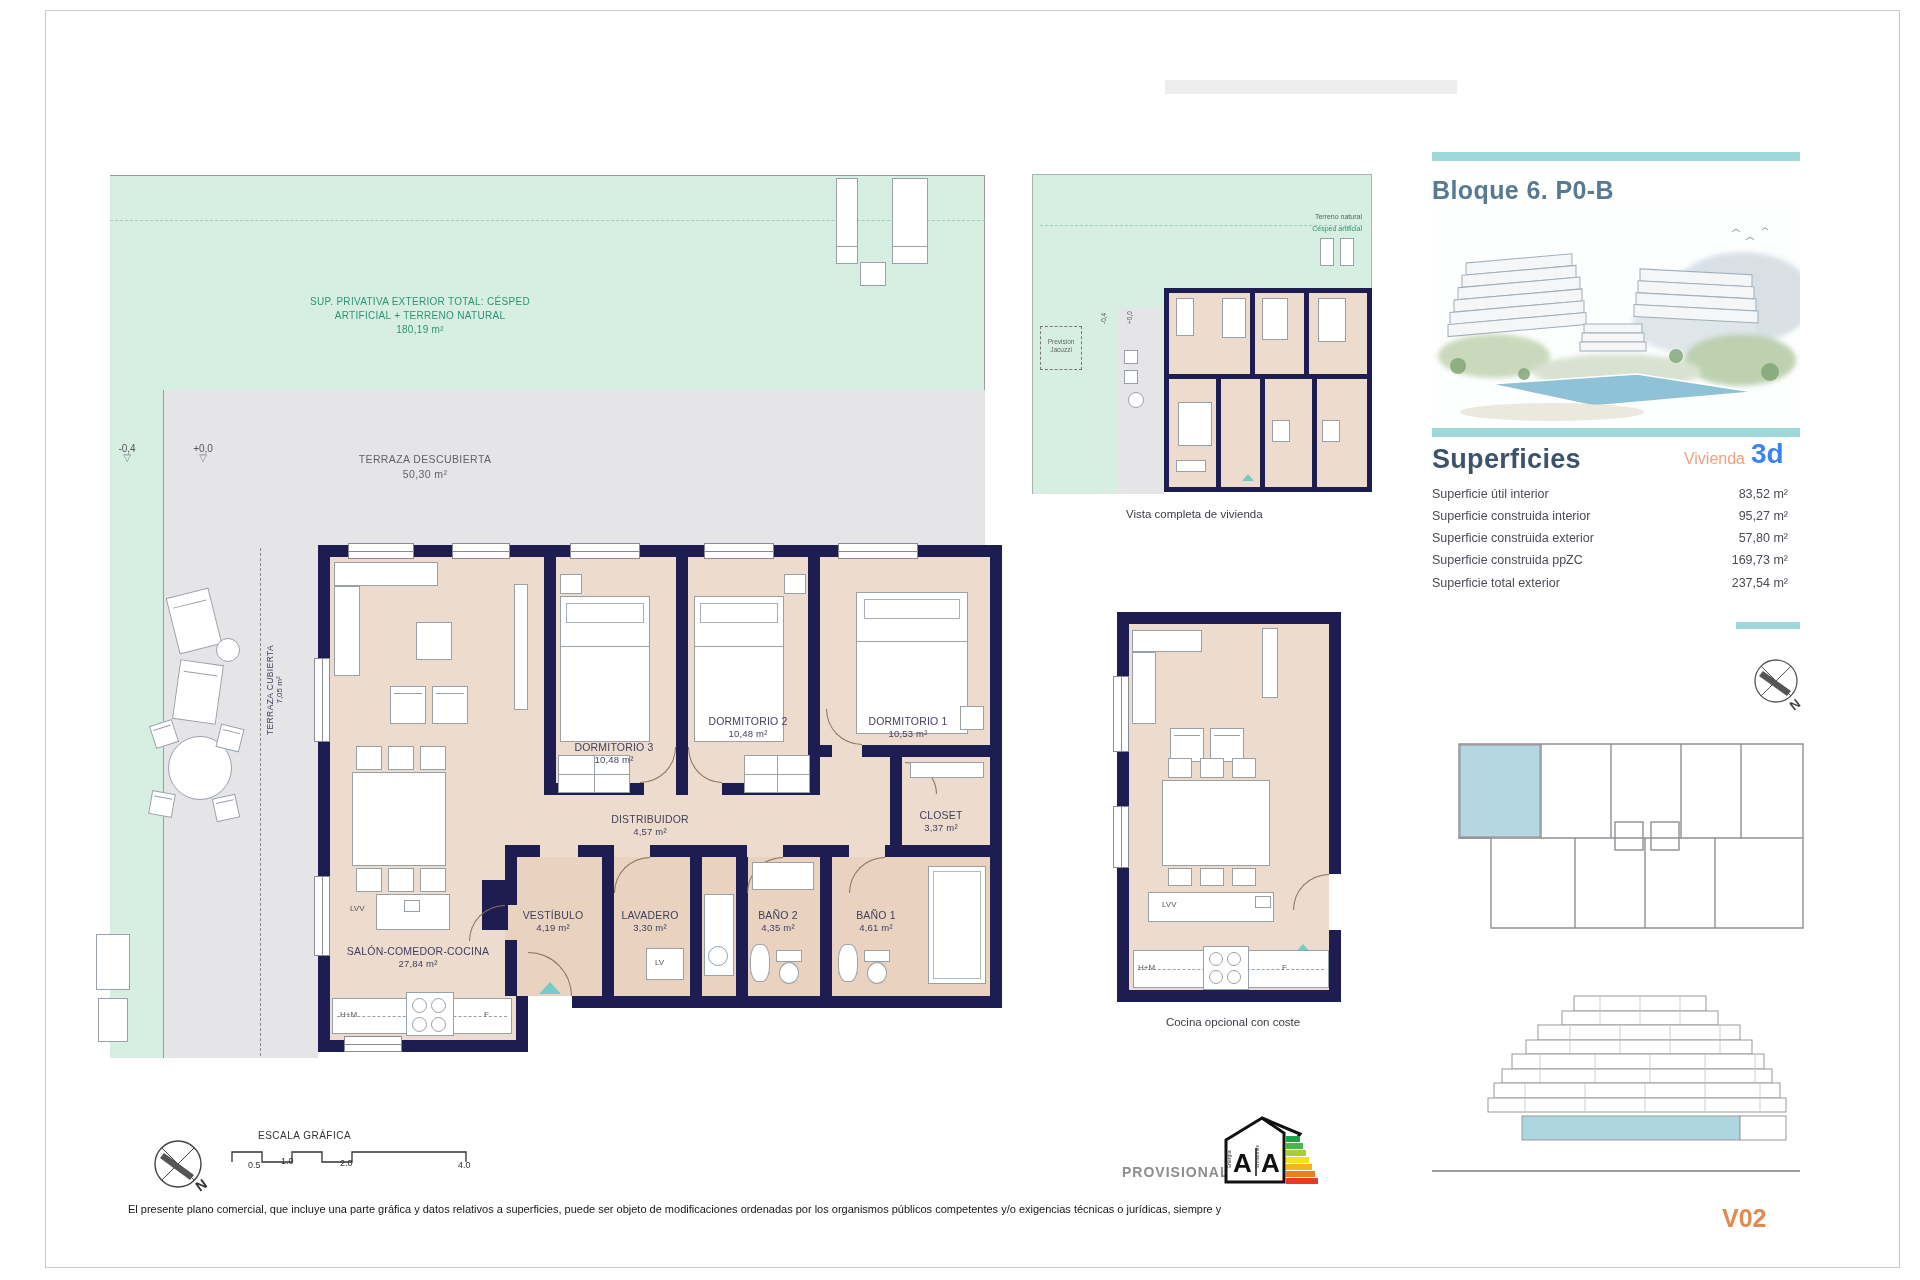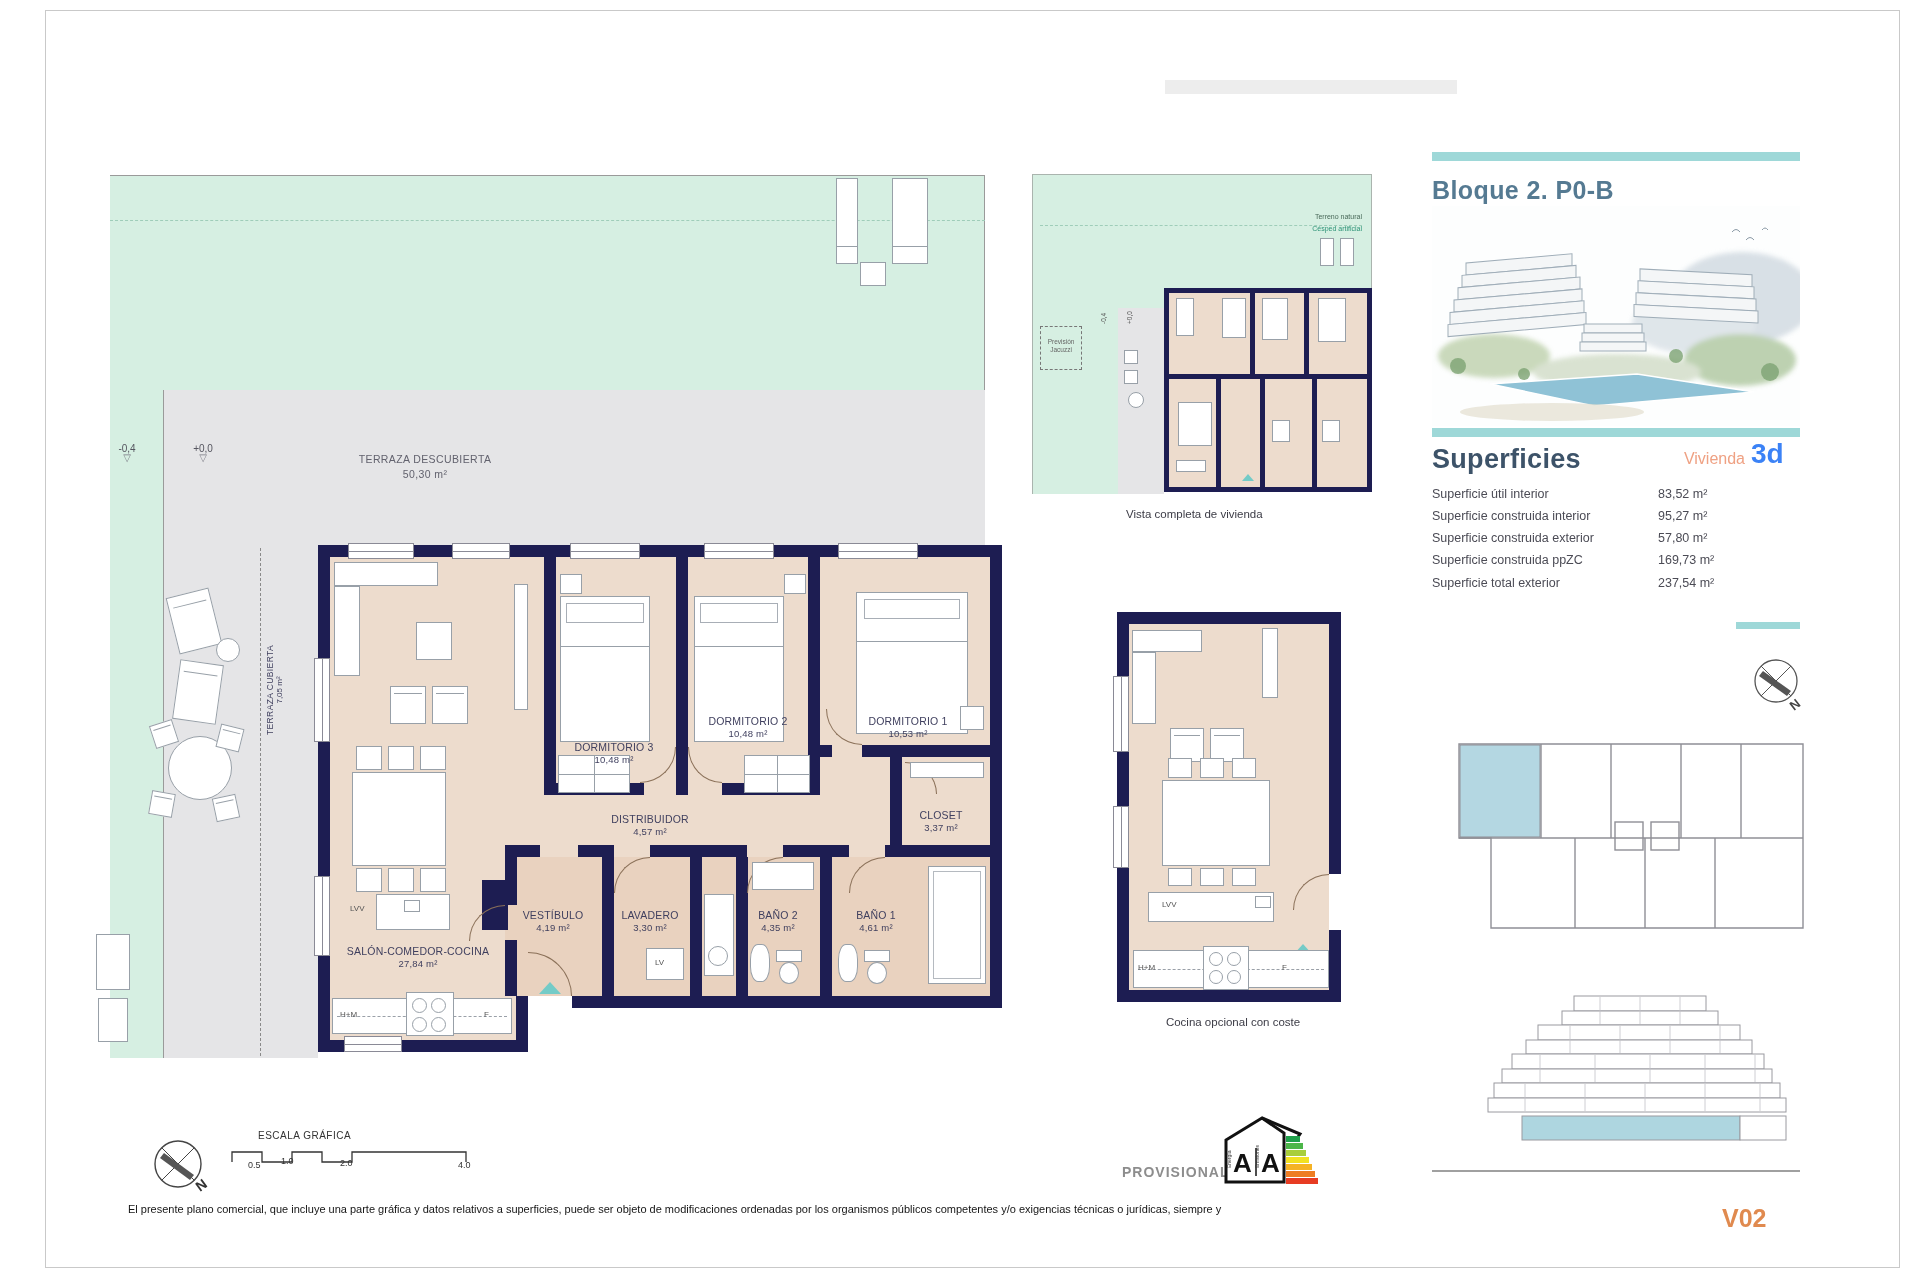--- a/index.html
+++ b/index.html
@@ -46,21 +46,21 @@
   .burner{position:absolute;border:1px solid #98a0a8;border-radius:50%;background:#fff;box-sizing:border-box;}
   .shower::after{content:"";position:absolute;left:4px;right:4px;top:4px;bottom:4px;border:1px solid #b5bac0;}
   .round{border-radius:50%;}
   
   .tealbar{background:#9ed8d8;position:absolute;}
   .blocktitle{position:absolute;font-size:25px;font-weight:bold;color:#557a92;letter-spacing:.4px;}
   .suptitle{position:absolute;font-size:27px;font-weight:bold;color:#3d5369;letter-spacing:.3px;}
   .vivienda{position:absolute;font-size:16px;color:#efa183;}
   .viv3d{position:absolute;font-size:28px;font-weight:bold;color:#3b82f6;}
   .srow{position:absolute;font-size:12.5px;color:#4b4b55;}
-  .sval{position:absolute;font-size:12.5px;color:#4b4b55;}
+  .sval{position:absolute;font-size:12.5px;color:#4b4b55;text-align:right;}
   .v02{position:absolute;font-size:25px;font-weight:bold;color:#e08a4f;}
   .prov{position:absolute;font-size:14px;font-weight:bold;color:#8d8d8d;letter-spacing:1px;}
   .disc{position:absolute;font-size:11px;color:#151515;white-space:nowrap;}
   .scale-title{position:absolute;font-size:10px;color:#333;letter-spacing:.5px;}
   .scale-num{position:absolute;font-size:9px;color:#333;}
   .minitxt{position:absolute;font-size:7px;color:#4a6a5a;text-align:right;line-height:1.5;}
   .minitxt2{color:#2d9377;}
   .jactxt{position:absolute;font-size:6.5px;color:#666;text-align:center;line-height:1.3;}
 </style>
 </head>
@@ -70,20 +70,25 @@
   <div class="a page-border" style="left:45px;top:10px;width:1855px;height:1258px;"></div>
   <div class="a" style="left:1165px;top:80px;width:292px;height:14px;background:#ededed;"></div>
 
   <div class="a green" style="left:110px;top:175px;width:875px;height:215px;border-top:1px solid #9a9a9a;border-right:1px solid #9a9a9a;"></div>
   <div class="a green" style="left:110px;top:390px;width:53px;height:668px;"></div>
   <div class="a dashh" style="left:110px;top:220px;width:875px;"></div>
   <div class="a grayt" style="left:163px;top:390px;width:822px;height:155px;border-left:1px solid #9a9a9a;"></div>
   <div class="a grayt" style="left:163px;top:545px;width:155px;height:513px;border-left:1px solid #9a9a9a;"></div>
   <div class="dashv a" style="left:260px;top:548px;height:508px;"></div>
 
+  <div class="gtext" style="left:270px;top:295px;width:300px;">
+    <div>SUP. PRIVATIVA EXTERIOR TOTAL: CÉSPED</div>
+    <div>ARTIFICIAL + TERRENO NATURAL</div>
+    <div>180,19 m²</div>
+  </div>
 
   <div class="terrlab" style="left:325px;top:452px;width:200px;">
     <div>TERRAZA DESCUBIERTA</div>
     <div>50,30 m²</div>
   </div>
 
   <div class="lvl" style="left:111px;top:443px;width:32px;">
     <div>-0,4</div>
       <div class="tri-o">▽</div>
   </div>
@@ -322,21 +327,21 @@
   <div class="tl" style="left:1138px;top:963px;">H+M</div>
   <div class="f" style="left:1203px;top:946px;width:46px;height:44px;"></div>
   <div class="burner" style="left:1209px;top:952px;width:14px;height:14px;"></div>
   <div class="burner" style="left:1227px;top:952px;width:14px;height:14px;"></div>
   <div class="burner" style="left:1209px;top:970px;width:14px;height:14px;"></div>
   <div class="burner" style="left:1227px;top:970px;width:14px;height:14px;"></div>
   <div class="tl" style="left:1282px;top:963px;">F</div>
   <div class="caption" style="left:1128px;top:1016px;width:210px;text-align:center;">Cocina opcional con coste</div>
 
   <div class="tealbar" style="left:1432px;top:152px;width:368px;height:9px;"></div>
-  <div class="blocktitle" style="left:1432px;top:176px;">Bloque 2. P0-B</div>
+  <div class="blocktitle" style="left:1432px;top:176px;">Bloque 6. P0-B</div>
 
   <svg class="a" style="left:1432px;top:206px;" width="368" height="220" viewBox="0 0 368 220">
     <defs>
         <filter id="soft" x="-30%" y="-30%" width="160%" height="160%">
           <feGaussianBlur stdDeviation="2.4"></feGaussianBlur>
         </filter>
       </defs>
     <rect x="0" y="0" width="368" height="220" fill="#fdfefe"></rect>
     <g filter="url(#soft)" opacity="0.75">
       <ellipse cx="310" cy="92" rx="72" ry="46" fill="#ccd6de"></ellipse>

